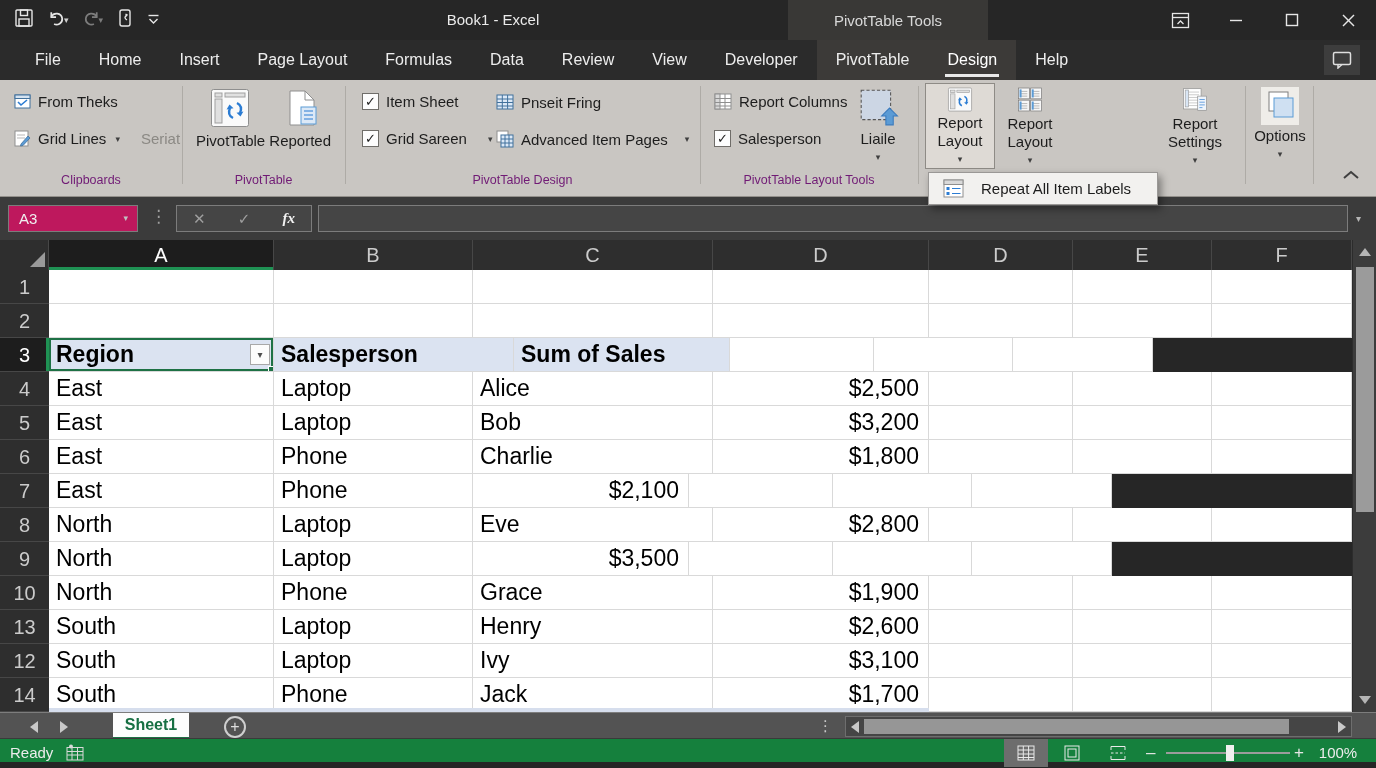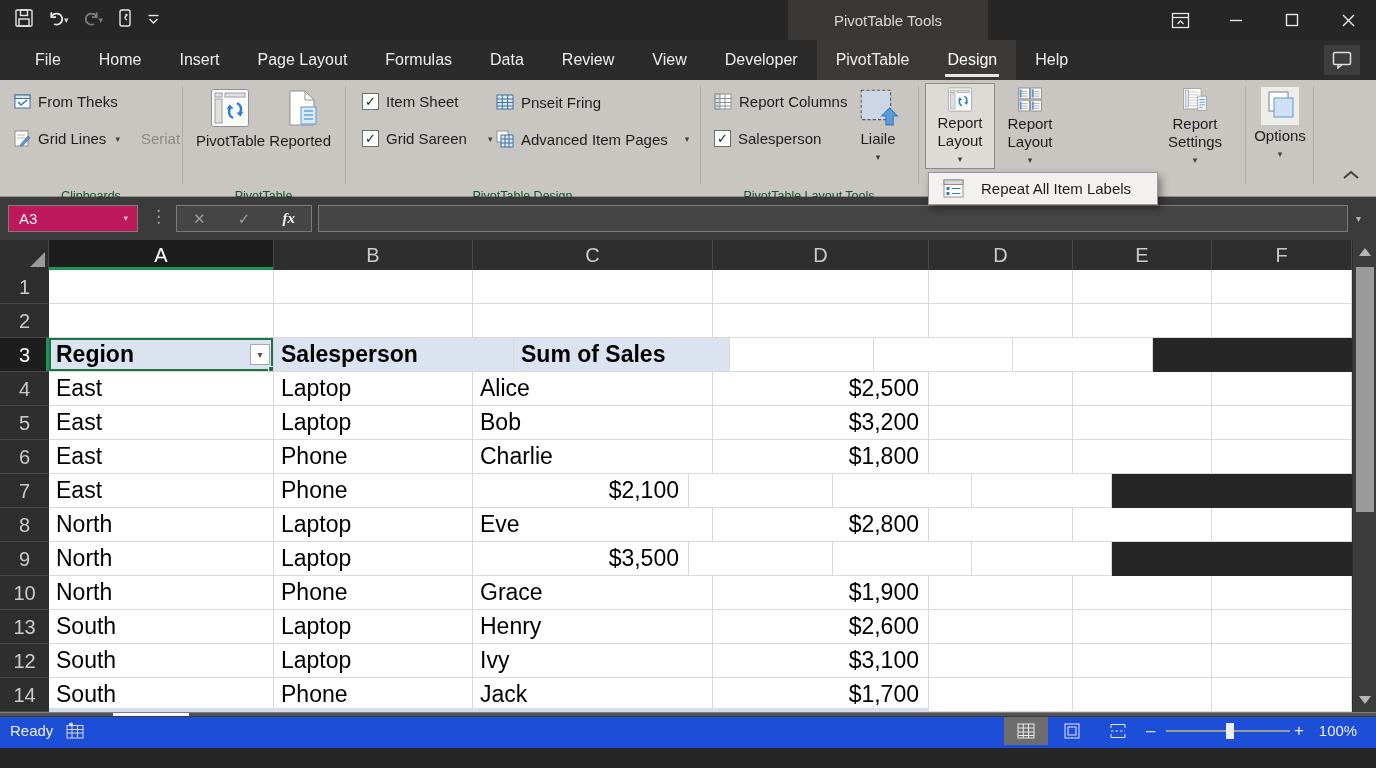--- a/index.html
+++ b/index.html
@@ -26,21 +26,21 @@
   .tab.ctx { background:#3c3a38; }
   .tab.active { color:#ffffff; }
   .tab.active::after { content:""; position:absolute; left:17px; right:17px; bottom:3px; height:3px; background:#e9e9e9; }
   .comment-btn { position:absolute; right:16px; top:5px; width:36px; height:30px; background:#3d3d3d;
     display:flex; align-items:center; justify-content:center; }
 
   
   .ribbon { position:absolute; left:0; top:80px; width:1376px; height:117px; background:#c9c6c2;
     border-bottom:1px solid #93908b; color:#1d1d1d; }
   .sep { position:absolute; top:6px; height:98px; width:1px; background:#aeaba6; }
-  .grplabel { position:absolute; top:93px; font-size:12.5px; color:#14532d; text-align:center;margin-top:16px; }
+  .grplabel { position:absolute; top:93px; font-size:12.5px; color:#701a75; text-align:center; }
   .ritem { position:absolute; display:flex; align-items:center; gap:7px; font-size:15px; white-space:nowrap; }
   .ritem .chev { font-size:9px; color:#3f3f3f; margin-left:2px; }
   .dim-label { color:#8b8984; margin-left:14px; }
   .cb { display:inline-block; width:17px; height:17px; background:#fdfdfd; border:1px solid #6f6d69;
     font-size:13px; line-height:15px; text-align:center; color:#1d1d1d; }
   .bigcap { position:absolute; left:182px; top:52px; width:163px; text-align:center; font-size:15px; }
   .bigbtn { position:absolute; top:3px; height:86px; display:flex; flex-direction:column; align-items:center;
     font-size:15px; line-height:18px; text-align:center; }
   .bigbtn .blabel { margin-top:2px; white-space:pre-line; }
   .bigbtn .chev { font-size:9px; color:#3f3f3f; }
@@ -107,21 +107,21 @@
     border-bottom:3px solid #1e7145; color:#176f43; font-weight:bold; font-size:16px;
     display:flex; align-items:center; justify-content:center; }
   .addsheet { position:absolute; left:224px; top:3px; width:22px; height:22px; border:2px solid #cfcfcf;
     border-radius:50%; color:#dedede; font-size:16px; line-height:18px; text-align:center; }
   .sdots { position:absolute; left:818px; top:4px; color:#c9c9c9; font-size:15px; }
   .hscroll { position:absolute; left:845px; top:3px; width:507px; height:21px; background:#454545; border:1px solid #6e6e6e; }
   .hthumb { position:absolute; left:18px; top:2px; width:425px; height:15px; background:#969696; }
   .harr { position:absolute; top:3px; width:14px; height:13px; display:flex; align-items:center; justify-content:center; }
 
   
-  .statusbar { position:absolute; left:0; top:716px; width:1376px; height:32px; background:#1d4ed8; border-top:1px solid #3a3a3a; }
+  .statusbar { position:absolute; left:0; top:738px; width:1376px; height:24px; background:#15803d; border-top:1px solid #3a3a3a; }
   .sb-ready { position:absolute; left:10px; top:0; line-height:28px; color:#ececec; font-size:15px; }
   .sb-macro { position:absolute; left:66px; top:5px; }
   .vb { position:absolute; top:0; width:44px; height:28px; display:flex; align-items:center; justify-content:center; }
   .vb.on { background:#6d6d6d; }
   .zoom-minus { position:absolute; left:1146px; top:0; line-height:27px; color:#e6e6e6; font-size:17px; }
   .zoom-track { position:absolute; left:1166px; top:13px; width:124px; height:2px; background:#9c9c9c; }
   .zoom-handle { position:absolute; left:1226px; top:6px; width:8px; height:16px; background:#efefef; }
   .zoom-plus { position:absolute; left:1294px; top:0; line-height:27px; color:#e6e6e6; font-size:17px; }
   .zoom-pct { position:absolute; left:1310px; top:0; width:56px; line-height:28px; color:#ececec; font-size:15px; text-align:center; }
 </style>
@@ -164,20 +164,21 @@
             <polyline points="9.5,6 11,7 9.8,8.4"></polyline>
           </svg>
       </span>
       <span>
         <svg width="13" height="11" viewBox="0 0 13 11" fill="none" stroke="#e6e6e6" stroke-width="1.4">
             <line x1="1.5" y1="1.5" x2="11.5" y2="1.5"></line>
             <polyline points="2.5,5 6.5,9 10.5,5"></polyline>
           </svg>
       </span>
     </div>
+    <div class="tb-title">Book1  -  Excel</div>
     <div class="ctx-head">
       <span>PivotTable Tools</span>
     </div>
     <div class="win-ctrls">
       <div class="win-btn">
         <svg width="19" height="17" viewBox="0 0 19 17" fill="none" stroke="#e6e6e6" stroke-width="1.3">
             <rect x="1.5" y="1.5" width="16" height="14"></rect>
             <line x1="1.5" y1="5.5" x2="17.5" y2="5.5"></line>
             <polyline points="6.5,12 9.5,9 12.5,12"></polyline>
           </svg>

